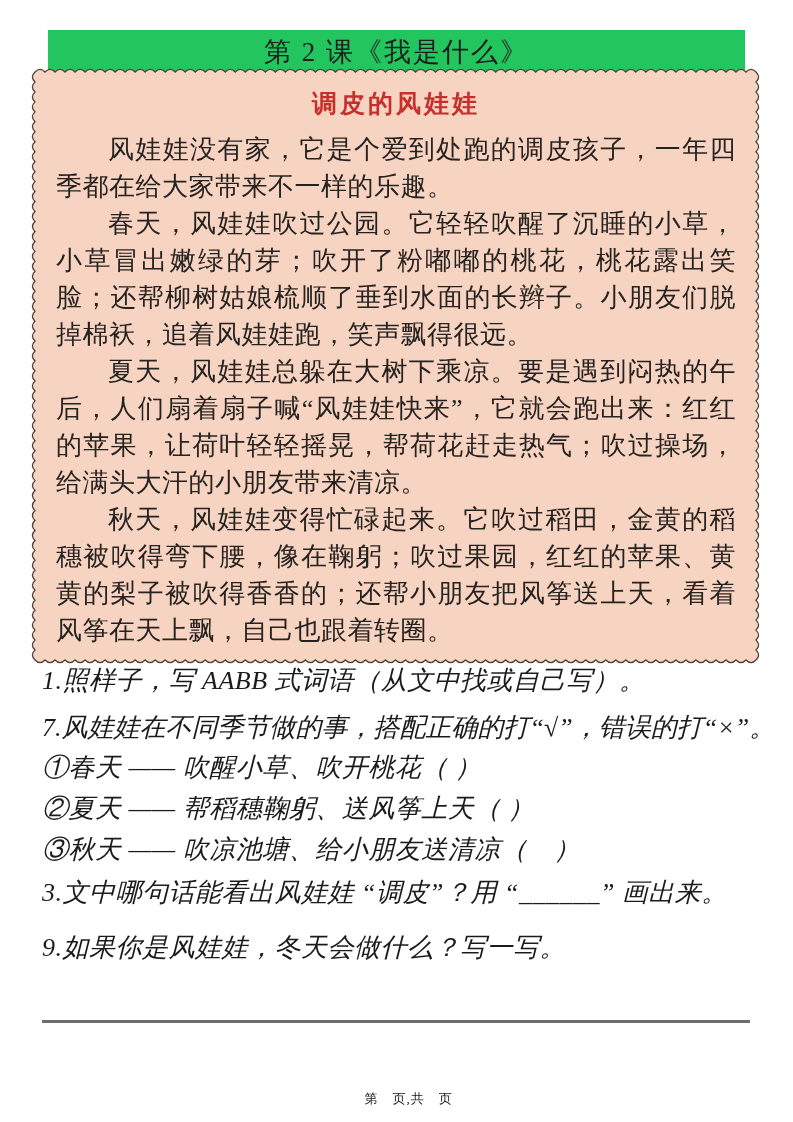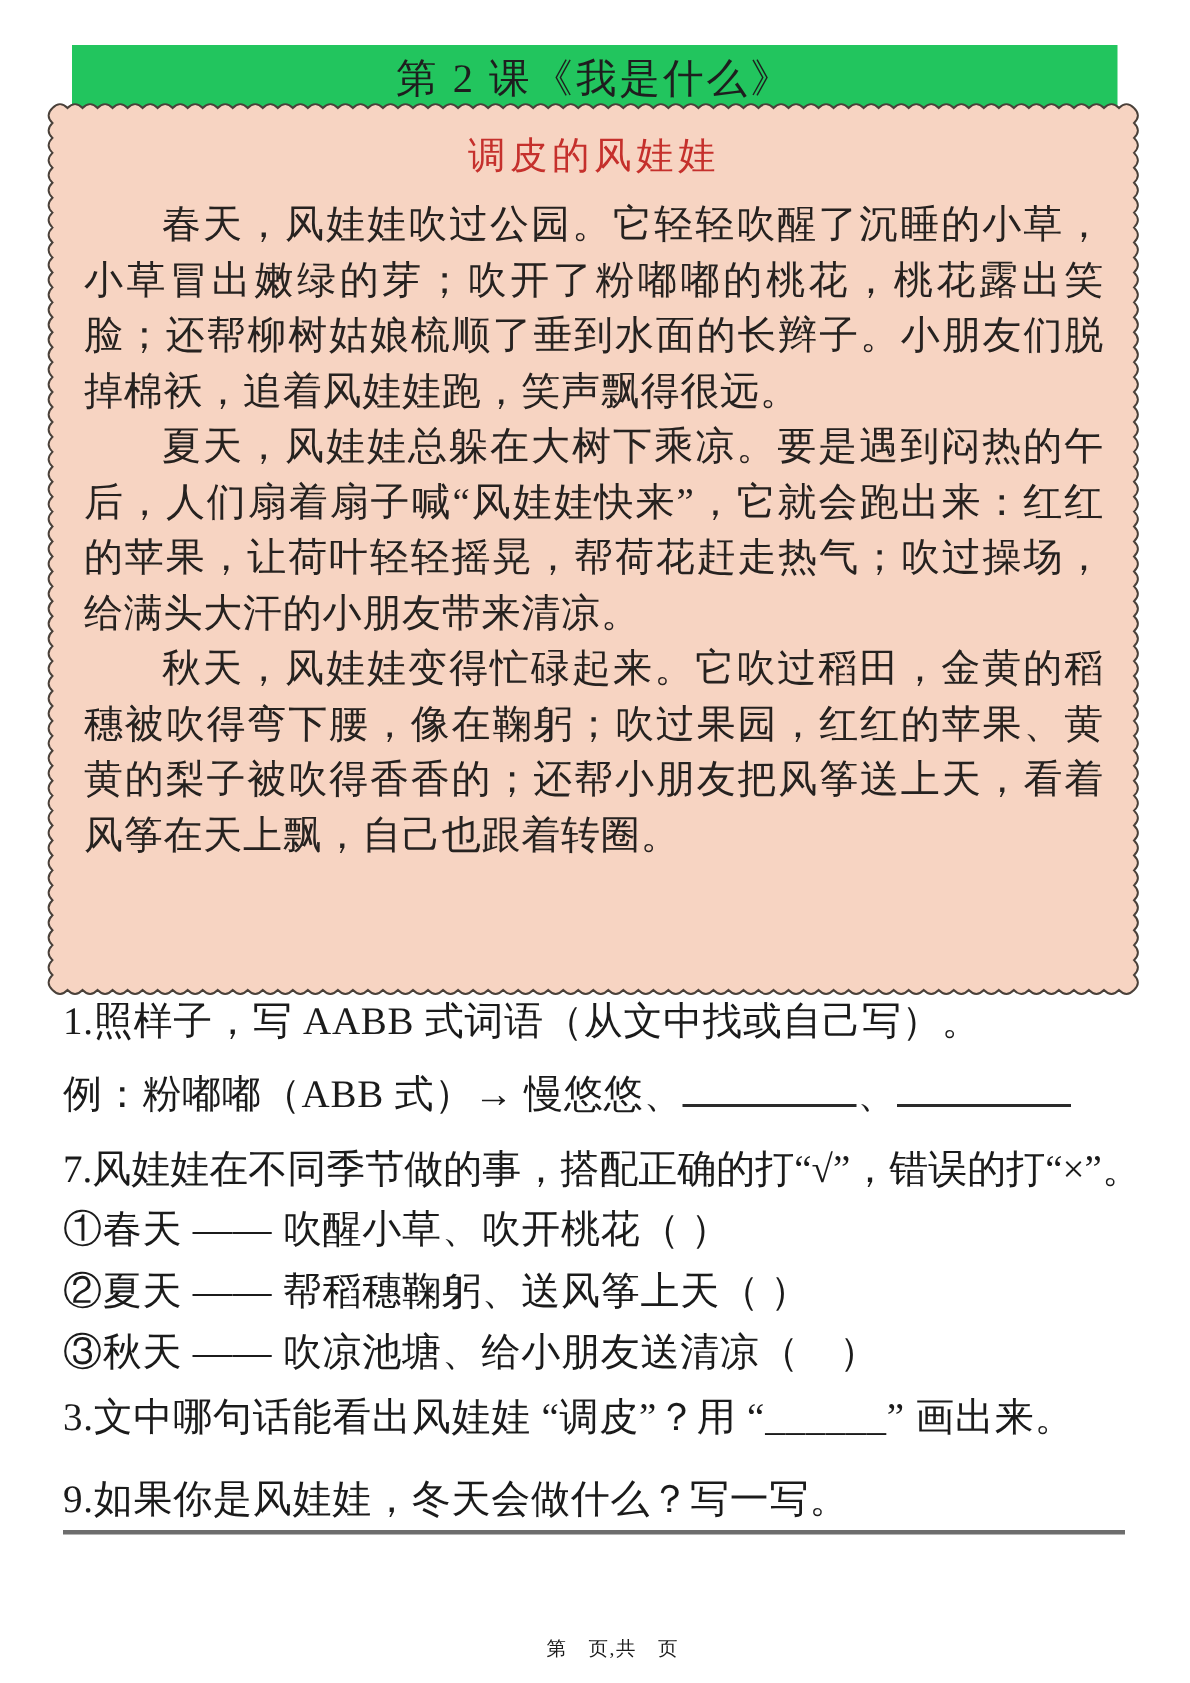--- a/index.html
+++ b/index.html
@@ -7,28 +7,28 @@
     font-family:"Liberation Serif","DejaVu Serif",serif; }
   .page { position:relative; width:793px; height:1122px; background:#ffffff; overflow:hidden; }
 
   .green-header { position:absolute; left:48px; top:30px; width:697px; height:43px;
     background:#22c55e; display:flex; align-items:center; justify-content:center;
     font-size:27px; color:#1e1e1e; letter-spacing:2px; }
 
   .reading-box { position:absolute; left:34px; top:71px; width:723px; height:590px; }
   .reading-box svg { position:absolute; left:-4px; top:-4px; }
   .reading-content { position:relative; padding:16px 21px 0 22px; }
-  .reading-title { font-size:25px; font-weight:normal; text-align:center;
+  .reading-title { font-size:25px; font-weight:bold; text-align:center;
     color:#c5302c; letter-spacing:3px; margin-bottom:11px; }
   .para { font-size:26px; line-height:37px; color:#262220; text-indent:2em;
     text-align:justify; letter-spacing:0.5px; }
 
   .questions { position:absolute; left:42px; top:664px; width:716px;
     font-size:26px; color:#1b1b1b; }
-  .q { line-height:34px; letter-spacing:0.5px; }
+  .q { line-height:34px; letter-spacing:0.5px;font-style:italic; }
   .q1 { margin-bottom:13px; }
   .q1ex { margin-bottom:14px; line-height:38px; }
   .blank { display:inline-block; width:116px; height:1.0em;
     border-bottom:2px solid #2a2a2a; vertical-align:baseline; }
   .q2 { margin-bottom:2px; white-space:nowrap; letter-spacing:0; }
   .item { line-height:41px; }
   .q3 { margin-top:2px; margin-bottom:18px; }
 
   .rule { position:absolute; left:42px; top:1020px; width:708px; height:3px; background:#6d6d6d; }
   .page-footer { position:absolute; left:0; top:1090px; width:100%; text-align:center;
@@ -42,29 +42,29 @@
   <header class="green-header">
     <span>第 2 课《我是什么》</span>
   </header>
 
   <section class="reading-box">
     <svg id="wavy-svg" width="731" height="598" viewBox="0 0 731 598" aria-hidden="true">
       <path id="wavy-path" fill="#f7d4c2" stroke="#4a413a" stroke-width="1.3" d="M 5 5 q 5.006944444444445 -5.2 10.01388888888889 0 q 5.006944444444445 -5.2 10.01388888888889 0 q 5.006944444444445 -5.2 10.01388888888889 0 q 5.006944444444445 -5.2 10.01388888888889 0 q 5.006944444444445 -5.2 10.01388888888889 0 q 5.006944444444445 -5.2 10.01388888888889 0 q 5.006944444444445 -5.2 10.01388888888889 0 q 5.006944444444445 -5.2 10.01388888888889 0 q 5.006944444444445 -5.2 10.01388888888889 0 q 5.006944444444445 -5.2 10.01388888888889 0 q 5.006944444444445 -5.2 10.01388888888889 0 q 5.006944444444445 -5.2 10.01388888888889 0 q 5.006944444444445 -5.2 10.01388888888889 0 q 5.006944444444445 -5.2 10.01388888888889 0 q 5.006944444444445 -5.2 10.01388888888889 0 q 5.006944444444445 -5.2 10.01388888888889 0 q 5.006944444444445 -5.2 10.01388888888889 0 q 5.006944444444445 -5.2 10.01388888888889 0 q 5.006944444444445 -5.2 10.01388888888889 0 q 5.006944444444445 -5.2 10.01388888888889 0 q 5.006944444444445 -5.2 10.01388888888889 0 q 5.006944444444445 -5.2 10.01388888888889 0 q 5.006944444444445 -5.2 10.01388888888889 0 q 5.006944444444445 -5.2 10.01388888888889 0 q 5.006944444444445 -5.2 10.01388888888889 0 q 5.006944444444445 -5.2 10.01388888888889 0 q 5.006944444444445 -5.2 10.01388888888889 0 q 5.006944444444445 -5.2 10.01388888888889 0 q 5.006944444444445 -5.2 10.01388888888889 0 q 5.006944444444445 -5.2 10.01388888888889 0 q 5.006944444444445 -5.2 10.01388888888889 0 q 5.006944444444445 -5.2 10.01388888888889 0 q 5.006944444444445 -5.2 10.01388888888889 0 q 5.006944444444445 -5.2 10.01388888888889 0 q 5.006944444444445 -5.2 10.01388888888889 0 q 5.006944444444445 -5.2 10.01388888888889 0 q 5.006944444444445 -5.2 10.01388888888889 0 q 5.006944444444445 -5.2 10.01388888888889 0 q 5.006944444444445 -5.2 10.01388888888889 0 q 5.006944444444445 -5.2 10.01388888888889 0 q 5.006944444444445 -5.2 10.01388888888889 0 q 5.006944444444445 -5.2 10.01388888888889 0 q 5.006944444444445 -5.2 10.01388888888889 0 q 5.006944444444445 -5.2 10.01388888888889 0 q 5.006944444444445 -5.2 10.01388888888889 0 q 5.006944444444445 -5.2 10.01388888888889 0 q 5.006944444444445 -5.2 10.01388888888889 0 q 5.006944444444445 -5.2 10.01388888888889 0 q 5.006944444444445 -5.2 10.01388888888889 0 q 5.006944444444445 -5.2 10.01388888888889 0 q 5.006944444444445 -5.2 10.01388888888889 0 q 5.006944444444445 -5.2 10.01388888888889 0 q 5.006944444444445 -5.2 10.01388888888889 0 q 5.006944444444445 -5.2 10.01388888888889 0 q 5.006944444444445 -5.2 10.01388888888889 0 q 5.006944444444445 -5.2 10.01388888888889 0 q 5.006944444444445 -5.2 10.01388888888889 0 q 5.006944444444445 -5.2 10.01388888888889 0 q 5.006944444444445 -5.2 10.01388888888889 0 q 5.006944444444445 -5.2 10.01388888888889 0 q 5.006944444444445 -5.2 10.01388888888889 0 q 5.006944444444445 -5.2 10.01388888888889 0 q 5.006944444444445 -5.2 10.01388888888889 0 q 5.006944444444445 -5.2 10.01388888888889 0 q 5.006944444444445 -5.2 10.01388888888889 0 q 5.006944444444445 -5.2 10.01388888888889 0 q 5.006944444444445 -5.2 10.01388888888889 0 q 5.006944444444445 -5.2 10.01388888888889 0 q 5.006944444444445 -5.2 10.01388888888889 0 q 5.006944444444445 -5.2 10.01388888888889 0 q 5.006944444444445 -5.2 10.01388888888889 0 q 5.006944444444445 -5.2 10.01388888888889 0 q 5.2 4.983050847457627 0 9.966101694915254 q 5.2 4.983050847457627 0 9.966101694915254 q 5.2 4.983050847457627 0 9.966101694915254 q 5.2 4.983050847457627 0 9.966101694915254 q 5.2 4.983050847457627 0 9.966101694915254 q 5.2 4.983050847457627 0 9.966101694915254 q 5.2 4.983050847457627 0 9.966101694915254 q 5.2 4.983050847457627 0 9.966101694915254 q 5.2 4.983050847457627 0 9.966101694915254 q 5.2 4.983050847457627 0 9.966101694915254 q 5.2 4.983050847457627 0 9.966101694915254 q 5.2 4.983050847457627 0 9.966101694915254 q 5.2 4.983050847457627 0 9.966101694915254 q 5.2 4.983050847457627 0 9.966101694915254 q 5.2 4.983050847457627 0 9.966101694915254 q 5.2 4.983050847457627 0 9.966101694915254 q 5.2 4.983050847457627 0 9.966101694915254 q 5.2 4.983050847457627 0 9.966101694915254 q 5.2 4.983050847457627 0 9.966101694915254 q 5.2 4.983050847457627 0 9.966101694915254 q 5.2 4.983050847457627 0 9.966101694915254 q 5.2 4.983050847457627 0 9.966101694915254 q 5.2 4.983050847457627 0 9.966101694915254 q 5.2 4.983050847457627 0 9.966101694915254 q 5.2 4.983050847457627 0 9.966101694915254 q 5.2 4.983050847457627 0 9.966101694915254 q 5.2 4.983050847457627 0 9.966101694915254 q 5.2 4.983050847457627 0 9.966101694915254 q 5.2 4.983050847457627 0 9.966101694915254 q 5.2 4.983050847457627 0 9.966101694915254 q 5.2 4.983050847457627 0 9.966101694915254 q 5.2 4.983050847457627 0 9.966101694915254 q 5.2 4.983050847457627 0 9.966101694915254 q 5.2 4.983050847457627 0 9.966101694915254 q 5.2 4.983050847457627 0 9.966101694915254 q 5.2 4.983050847457627 0 9.966101694915254 q 5.2 4.983050847457627 0 9.966101694915254 q 5.2 4.983050847457627 0 9.966101694915254 q 5.2 4.983050847457627 0 9.966101694915254 q 5.2 4.983050847457627 0 9.966101694915254 q 5.2 4.983050847457627 0 9.966101694915254 q 5.2 4.983050847457627 0 9.966101694915254 q 5.2 4.983050847457627 0 9.966101694915254 q 5.2 4.983050847457627 0 9.966101694915254 q 5.2 4.983050847457627 0 9.966101694915254 q 5.2 4.983050847457627 0 9.966101694915254 q 5.2 4.983050847457627 0 9.966101694915254 q 5.2 4.983050847457627 0 9.966101694915254 q 5.2 4.983050847457627 0 9.966101694915254 q 5.2 4.983050847457627 0 9.966101694915254 q 5.2 4.983050847457627 0 9.966101694915254 q 5.2 4.983050847457627 0 9.966101694915254 q 5.2 4.983050847457627 0 9.966101694915254 q 5.2 4.983050847457627 0 9.966101694915254 q 5.2 4.983050847457627 0 9.966101694915254 q 5.2 4.983050847457627 0 9.966101694915254 q 5.2 4.983050847457627 0 9.966101694915254 q 5.2 4.983050847457627 0 9.966101694915254 q 5.2 4.983050847457627 0 9.966101694915254 q -5.006944444444445 5.2 -10.01388888888889 0 q -5.006944444444445 5.2 -10.01388888888889 0 q -5.006944444444445 5.2 -10.01388888888889 0 q -5.006944444444445 5.2 -10.01388888888889 0 q -5.006944444444445 5.2 -10.01388888888889 0 q -5.006944444444445 5.2 -10.01388888888889 0 q -5.006944444444445 5.2 -10.01388888888889 0 q -5.006944444444445 5.2 -10.01388888888889 0 q -5.006944444444445 5.2 -10.01388888888889 0 q -5.006944444444445 5.2 -10.01388888888889 0 q -5.006944444444445 5.2 -10.01388888888889 0 q -5.006944444444445 5.2 -10.01388888888889 0 q -5.006944444444445 5.2 -10.01388888888889 0 q -5.006944444444445 5.2 -10.01388888888889 0 q -5.006944444444445 5.2 -10.01388888888889 0 q -5.006944444444445 5.2 -10.01388888888889 0 q -5.006944444444445 5.2 -10.01388888888889 0 q -5.006944444444445 5.2 -10.01388888888889 0 q -5.006944444444445 5.2 -10.01388888888889 0 q -5.006944444444445 5.2 -10.01388888888889 0 q -5.006944444444445 5.2 -10.01388888888889 0 q -5.006944444444445 5.2 -10.01388888888889 0 q -5.006944444444445 5.2 -10.01388888888889 0 q -5.006944444444445 5.2 -10.01388888888889 0 q -5.006944444444445 5.2 -10.01388888888889 0 q -5.006944444444445 5.2 -10.01388888888889 0 q -5.006944444444445 5.2 -10.01388888888889 0 q -5.006944444444445 5.2 -10.01388888888889 0 q -5.006944444444445 5.2 -10.01388888888889 0 q -5.006944444444445 5.2 -10.01388888888889 0 q -5.006944444444445 5.2 -10.01388888888889 0 q -5.006944444444445 5.2 -10.01388888888889 0 q -5.006944444444445 5.2 -10.01388888888889 0 q -5.006944444444445 5.2 -10.01388888888889 0 q -5.006944444444445 5.2 -10.01388888888889 0 q -5.006944444444445 5.2 -10.01388888888889 0 q -5.006944444444445 5.2 -10.01388888888889 0 q -5.006944444444445 5.2 -10.01388888888889 0 q -5.006944444444445 5.2 -10.01388888888889 0 q -5.006944444444445 5.2 -10.01388888888889 0 q -5.006944444444445 5.2 -10.01388888888889 0 q -5.006944444444445 5.2 -10.01388888888889 0 q -5.006944444444445 5.2 -10.01388888888889 0 q -5.006944444444445 5.2 -10.01388888888889 0 q -5.006944444444445 5.2 -10.01388888888889 0 q -5.006944444444445 5.2 -10.01388888888889 0 q -5.006944444444445 5.2 -10.01388888888889 0 q -5.006944444444445 5.2 -10.01388888888889 0 q -5.006944444444445 5.2 -10.01388888888889 0 q -5.006944444444445 5.2 -10.01388888888889 0 q -5.006944444444445 5.2 -10.01388888888889 0 q -5.006944444444445 5.2 -10.01388888888889 0 q -5.006944444444445 5.2 -10.01388888888889 0 q -5.006944444444445 5.2 -10.01388888888889 0 q -5.006944444444445 5.2 -10.01388888888889 0 q -5.006944444444445 5.2 -10.01388888888889 0 q -5.006944444444445 5.2 -10.01388888888889 0 q -5.006944444444445 5.2 -10.01388888888889 0 q -5.006944444444445 5.2 -10.01388888888889 0 q -5.006944444444445 5.2 -10.01388888888889 0 q -5.006944444444445 5.2 -10.01388888888889 0 q -5.006944444444445 5.2 -10.01388888888889 0 q -5.006944444444445 5.2 -10.01388888888889 0 q -5.006944444444445 5.2 -10.01388888888889 0 q -5.006944444444445 5.2 -10.01388888888889 0 q -5.006944444444445 5.2 -10.01388888888889 0 q -5.006944444444445 5.2 -10.01388888888889 0 q -5.006944444444445 5.2 -10.01388888888889 0 q -5.006944444444445 5.2 -10.01388888888889 0 q -5.006944444444445 5.2 -10.01388888888889 0 q -5.006944444444445 5.2 -10.01388888888889 0 q -5.006944444444445 5.2 -10.01388888888889 0 q -5.2 -4.983050847457627 0 -9.966101694915254 q -5.2 -4.983050847457627 0 -9.966101694915254 q -5.2 -4.983050847457627 0 -9.966101694915254 q -5.2 -4.983050847457627 0 -9.966101694915254 q -5.2 -4.983050847457627 0 -9.966101694915254 q -5.2 -4.983050847457627 0 -9.966101694915254 q -5.2 -4.983050847457627 0 -9.966101694915254 q -5.2 -4.983050847457627 0 -9.966101694915254 q -5.2 -4.983050847457627 0 -9.966101694915254 q -5.2 -4.983050847457627 0 -9.966101694915254 q -5.2 -4.983050847457627 0 -9.966101694915254 q -5.2 -4.983050847457627 0 -9.966101694915254 q -5.2 -4.983050847457627 0 -9.966101694915254 q -5.2 -4.983050847457627 0 -9.966101694915254 q -5.2 -4.983050847457627 0 -9.966101694915254 q -5.2 -4.983050847457627 0 -9.966101694915254 q -5.2 -4.983050847457627 0 -9.966101694915254 q -5.2 -4.983050847457627 0 -9.966101694915254 q -5.2 -4.983050847457627 0 -9.966101694915254 q -5.2 -4.983050847457627 0 -9.966101694915254 q -5.2 -4.983050847457627 0 -9.966101694915254 q -5.2 -4.983050847457627 0 -9.966101694915254 q -5.2 -4.983050847457627 0 -9.966101694915254 q -5.2 -4.983050847457627 0 -9.966101694915254 q -5.2 -4.983050847457627 0 -9.966101694915254 q -5.2 -4.983050847457627 0 -9.966101694915254 q -5.2 -4.983050847457627 0 -9.966101694915254 q -5.2 -4.983050847457627 0 -9.966101694915254 q -5.2 -4.983050847457627 0 -9.966101694915254 q -5.2 -4.983050847457627 0 -9.966101694915254 q -5.2 -4.983050847457627 0 -9.966101694915254 q -5.2 -4.983050847457627 0 -9.966101694915254 q -5.2 -4.983050847457627 0 -9.966101694915254 q -5.2 -4.983050847457627 0 -9.966101694915254 q -5.2 -4.983050847457627 0 -9.966101694915254 q -5.2 -4.983050847457627 0 -9.966101694915254 q -5.2 -4.983050847457627 0 -9.966101694915254 q -5.2 -4.983050847457627 0 -9.966101694915254 q -5.2 -4.983050847457627 0 -9.966101694915254 q -5.2 -4.983050847457627 0 -9.966101694915254 q -5.2 -4.983050847457627 0 -9.966101694915254 q -5.2 -4.983050847457627 0 -9.966101694915254 q -5.2 -4.983050847457627 0 -9.966101694915254 q -5.2 -4.983050847457627 0 -9.966101694915254 q -5.2 -4.983050847457627 0 -9.966101694915254 q -5.2 -4.983050847457627 0 -9.966101694915254 q -5.2 -4.983050847457627 0 -9.966101694915254 q -5.2 -4.983050847457627 0 -9.966101694915254 q -5.2 -4.983050847457627 0 -9.966101694915254 q -5.2 -4.983050847457627 0 -9.966101694915254 q -5.2 -4.983050847457627 0 -9.966101694915254 q -5.2 -4.983050847457627 0 -9.966101694915254 q -5.2 -4.983050847457627 0 -9.966101694915254 q -5.2 -4.983050847457627 0 -9.966101694915254 q -5.2 -4.983050847457627 0 -9.966101694915254 q -5.2 -4.983050847457627 0 -9.966101694915254 q -5.2 -4.983050847457627 0 -9.966101694915254 q -5.2 -4.983050847457627 0 -9.966101694915254 q -5.2 -4.983050847457627 0 -9.966101694915254 Z"></path>
     </svg>
     <div class="reading-content">
       <h2 class="reading-title">调皮的风娃娃</h2>
+      <p class="para">风娃娃没有家，它是个爱到处跑的调皮孩子，一年四季都在给大家带来不一样的乐趣。</p>
       <p class="para">春天，风娃娃吹过公园。它轻轻吹醒了沉睡的小草，小草冒出嫩绿的芽；吹开了粉嘟嘟的桃花，桃花露出笑脸；还帮柳树姑娘梳顺了垂到水面的长辫子。小朋友们脱掉棉袄，追着风娃娃跑，笑声飘得很远。</p>
       <p class="para">夏天，风娃娃总躲在大树下乘凉。要是遇到闷热的午后，人们扇着扇子喊“风娃娃快来”，它就会跑出来：红红的苹果，让荷叶轻轻摇晃，帮荷花赶走热气；吹过操场，给满头大汗的小朋友带来清凉。</p>
       <p class="para">秋天，风娃娃变得忙碌起来。它吹过稻田，金黄的稻穗被吹得弯下腰，像在鞠躬；吹过果园，红红的苹果、黄黄的梨子被吹得香香的；还帮小朋友把风筝送上天，看着风筝在天上飘，自己也跟着转圈。</p>
     </div>
   </section>
 
   <section class="questions">
     <div class="q q1">1.照样子，写 AABB 式词语（从文中找或自己写）。</div>
-    <div class="q q1ex"><span>例：粉嘟嘟（ABB 式）→ 慢悠悠、</span><span class="blank"></span><span>、</span><span class="blank"></span></div>
 
     <div class="q q2">7.风娃娃在不同季节做的事，搭配正确的打“√”，错误的打“×”。</div>
     <div class="q item">①春天 —— 吹醒小草、吹开桃花（ ）</div>
     <div class="q item">②夏天 —— 帮稻穗鞠躬、送风筝上天（ ）</div>
     <div class="q item">③秋天 —— 吹凉池塘、给小朋友送清凉（　）</div>
 
     <div class="q item q3">3.文中哪句话能看出风娃娃 “调皮”？用 “______” 画出来。</div>
     <div class="q">9.如果你是风娃娃，冬天会做什么？写一写。</div>
   </section>
 

